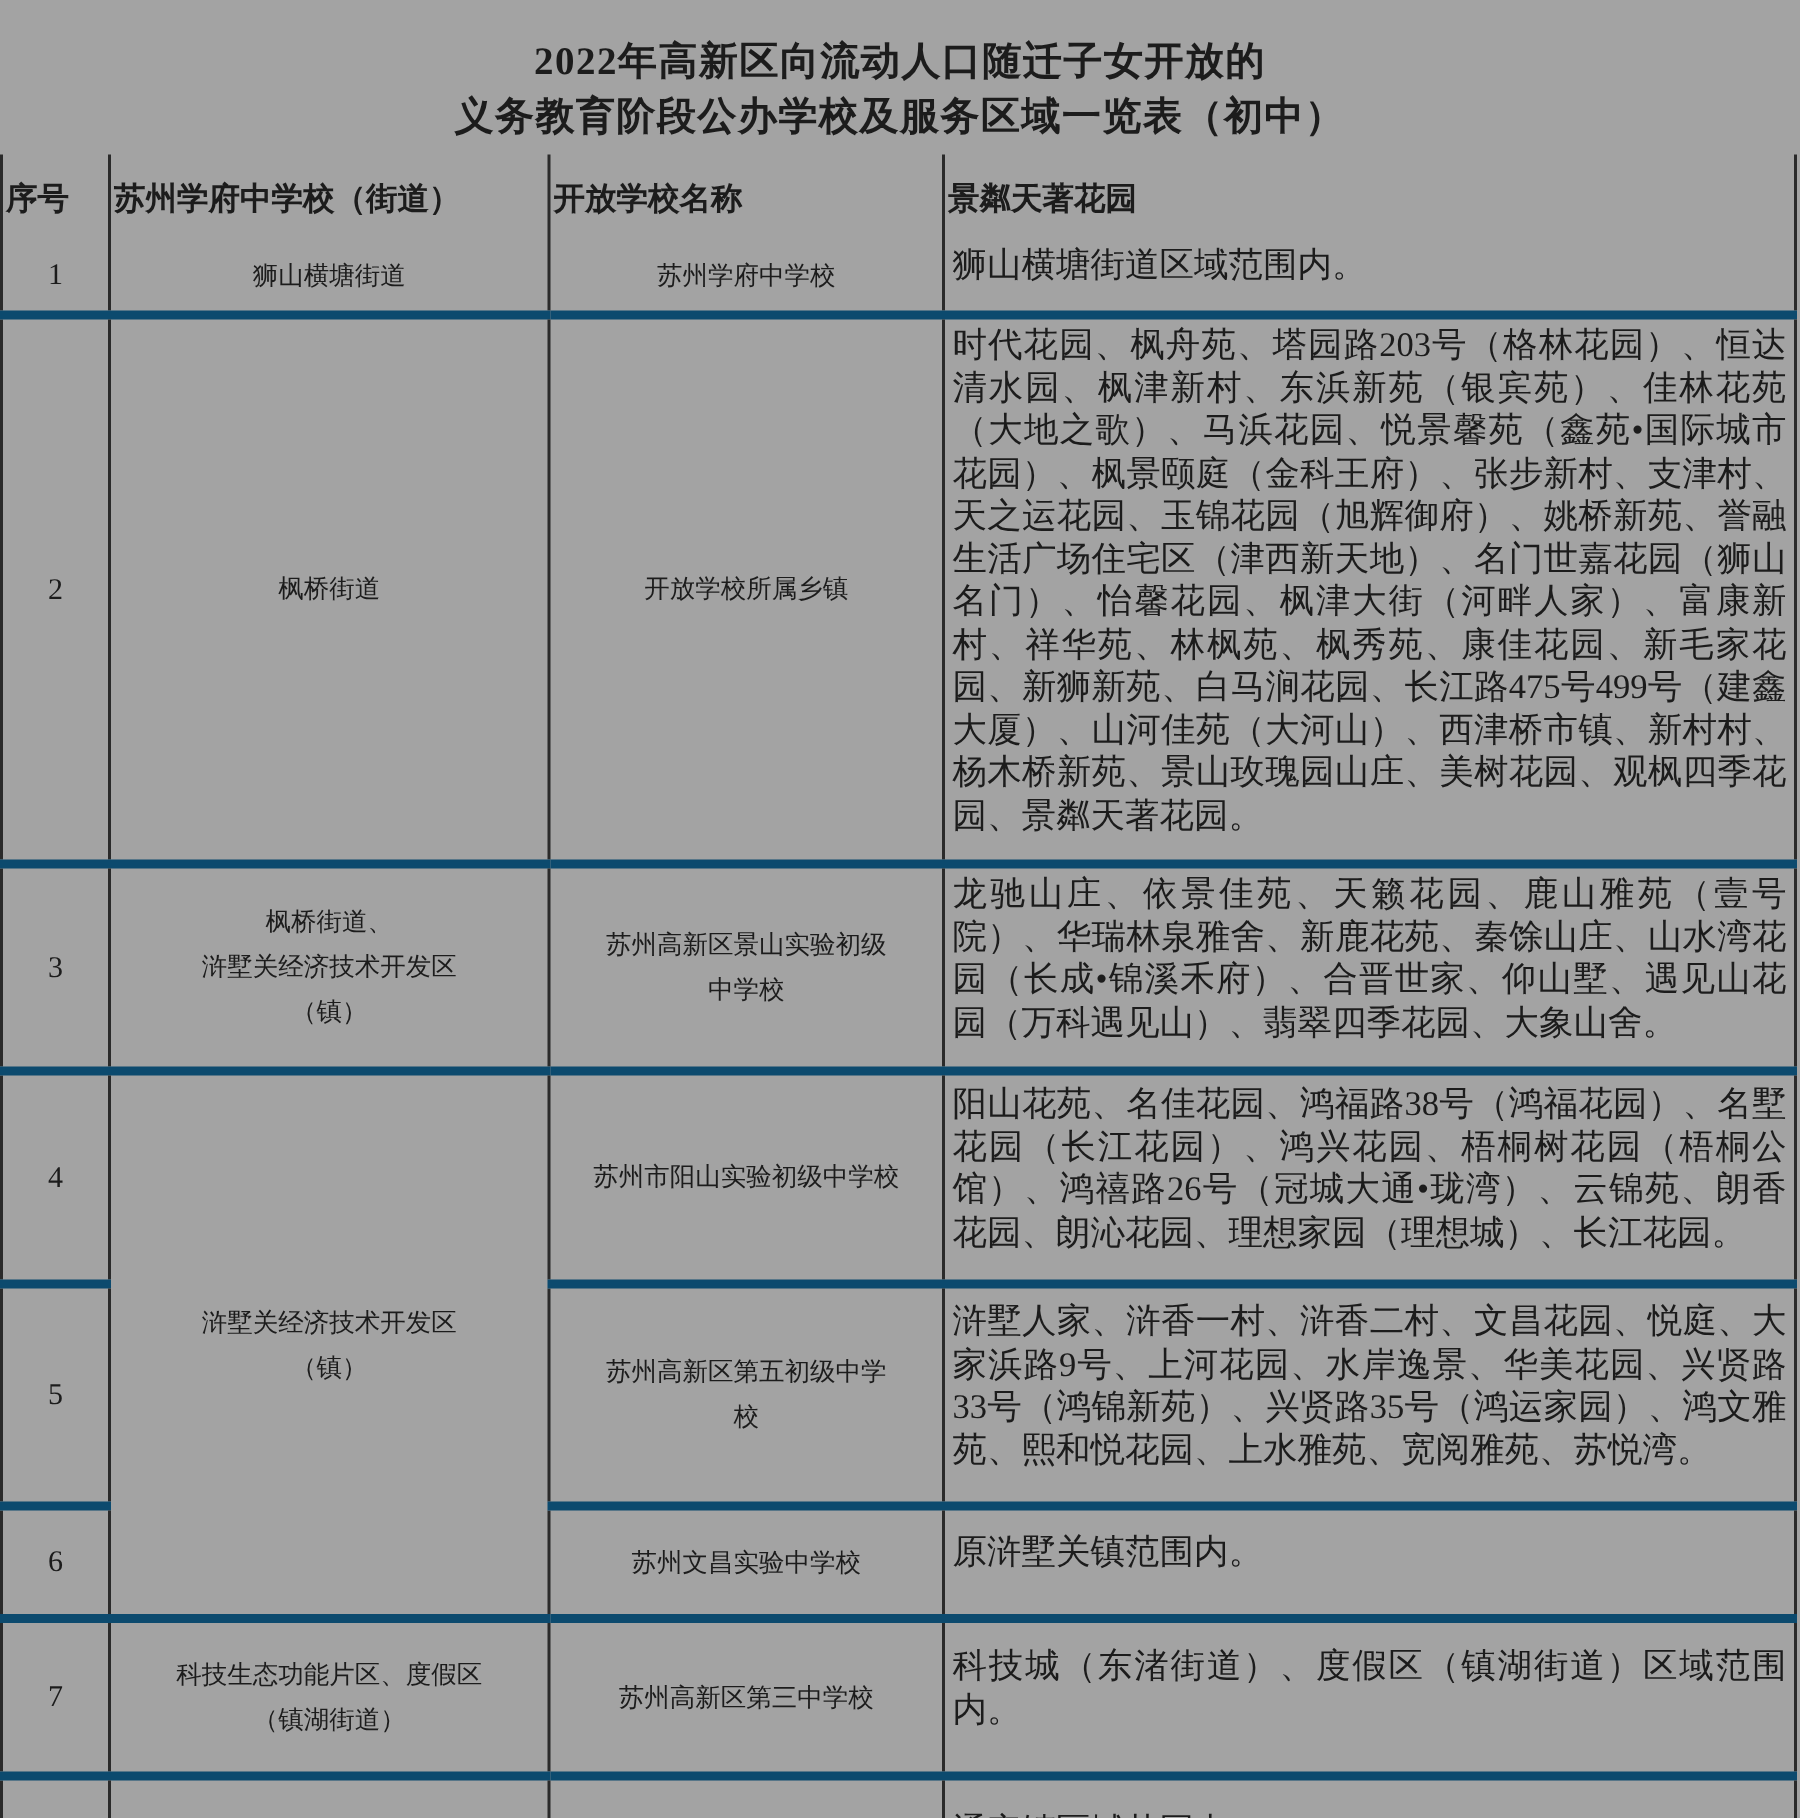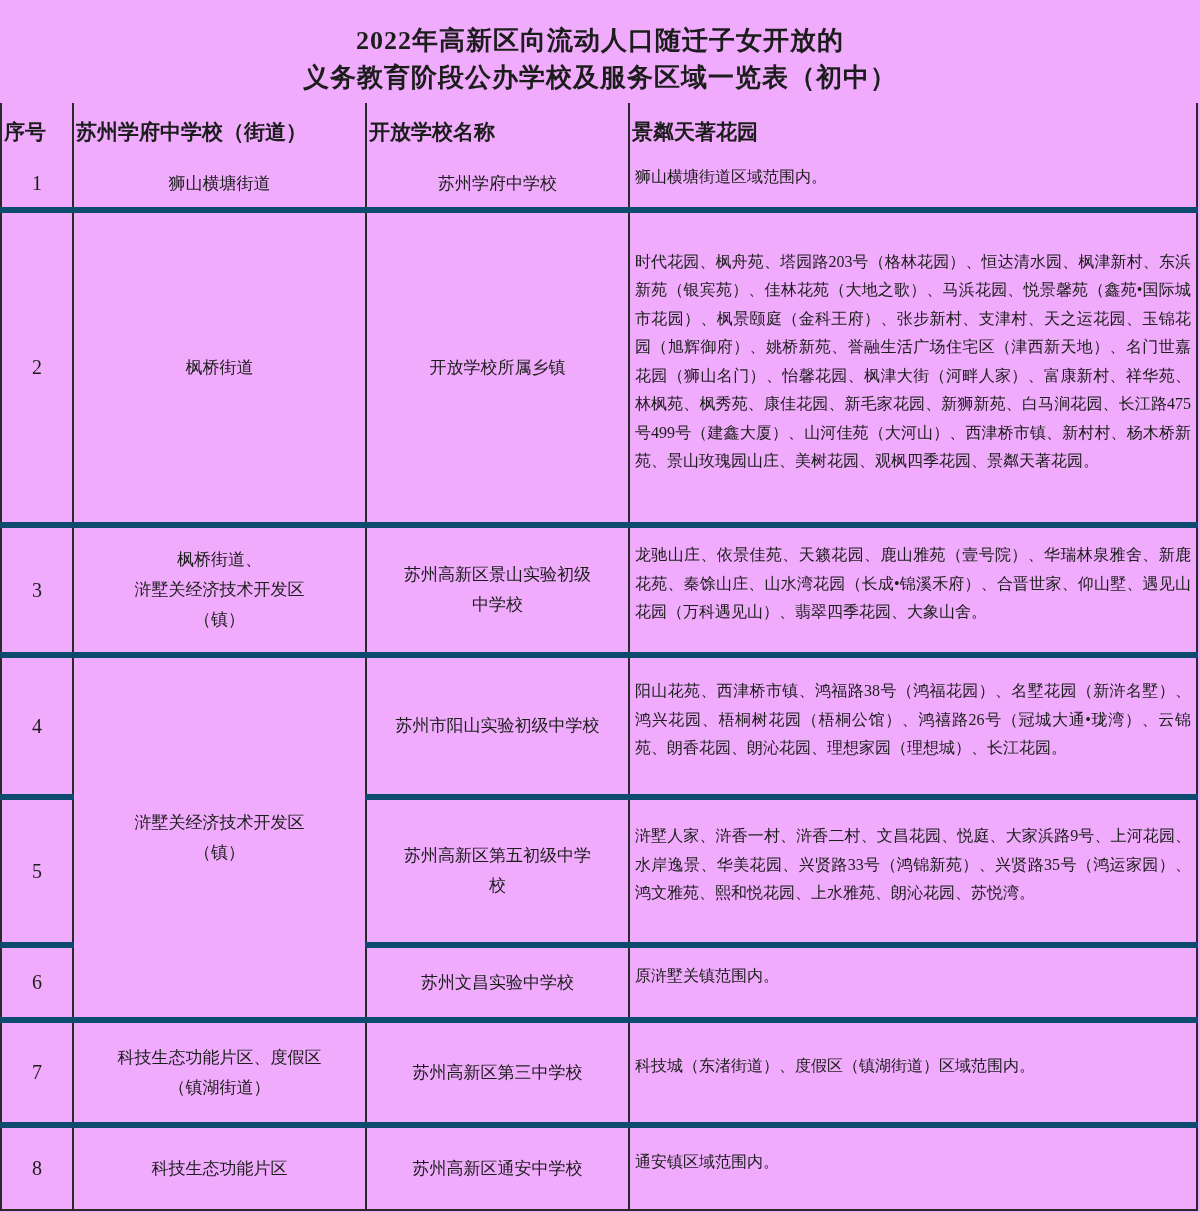--- a/index.html
+++ b/index.html
@@ -7,21 +7,21 @@
     padding: 0;
     background: #ffffff;
     width: 1200px;
     font-family: "Liberation Serif", "DejaVu Serif", serif;
     color: #1c1c1c;
   }
   .page {
     width: 1200px;
     height: 1212px;
     overflow: hidden;
-    background: #f0abfc;
+    background: #a3a3a3;
   }
   .title {
     padding-top: 22px;
     text-align: center;
     font-weight: bold;
     font-size: 26px;
     line-height: 37px;
     letter-spacing: 1px;
   }
   table.school-table {
@@ -54,21 +54,21 @@
     font-family: "Liberation Serif", "DejaVu Serif", serif;
   }
   td.township, td.school {
     font-size: 17px;
     text-align: center;
     line-height: 30px;
     white-space: pre-line;
     padding: 2px 4px;
   }
   td.area {
-    font-size: 16px;
+    font-size: 23px;
     text-align: justify;
     text-justify: inter-character;
     line-height: 28.5px;
     padding: 3px 5px 15px 5px;
   }
   tr.hdr { height: 57px; }
   tr.r1 { height: 50px; }
   tr.r2 { height: 315px; }
   tr.r3 { height: 130px; }
   tr.r4 { height: 142px; }
@@ -122,27 +122,27 @@
 （镇）</td>
         <td class="school">苏州高新区景山实验初级
 中学校</td>
         <td class="area">龙驰山庄、依景佳苑、天籁花园、鹿山雅苑（壹号院）、华瑞林泉雅舍、新鹿花苑、秦馀山庄、山水湾花园（长成•锦溪禾府）、合晋世家、仰山墅、遇见山花园（万科遇见山）、翡翠四季花园、大象山舍。</td>
       </tr>
       <tr class="r4">
         <td class="num">4</td>
         <td class="township" rowspan="3">浒墅关经济技术开发区
 （镇）</td>
         <td class="school">苏州市阳山实验初级中学校</td>
-        <td class="area">阳山花苑、西津桥市镇、鸿福路38号（鸿福花园）、名墅花园（新浒名墅）、鸿兴花园、梧桐树花园（梧桐公馆）、鸿禧路26号（冠城大通•珑湾）、云锦苑、朗香花园、朗沁花园、理想家园（理想城）、长江花园。</td>
+        <td class="area">阳山花苑、名佳花园、鸿福路38号（鸿福花园）、名墅花园（长江花园）、鸿兴花园、梧桐树花园（梧桐公馆）、鸿禧路26号（冠城大通•珑湾）、云锦苑、朗香花园、朗沁花园、理想家园（理想城）、长江花园。</td>
       </tr>
       <tr class="r5">
         <td class="num">5</td>
         <td class="school">苏州高新区第五初级中学
 校</td>
-        <td class="area">浒墅人家、浒香一村、浒香二村、文昌花园、悦庭、大家浜路9号、上河花园、水岸逸景、华美花园、兴贤路33号（鸿锦新苑）、兴贤路35号（鸿运家园）、鸿文雅苑、熙和悦花园、上水雅苑、朗沁花园、苏悦湾。</td>
+        <td class="area">浒墅人家、浒香一村、浒香二村、文昌花园、悦庭、大家浜路9号、上河花园、水岸逸景、华美花园、兴贤路33号（鸿锦新苑）、兴贤路35号（鸿运家园）、鸿文雅苑、熙和悦花园、上水雅苑、宽阅雅苑、苏悦湾。</td>
       </tr>
       <tr class="r6">
         <td class="num">6</td>
         <td class="school">苏州文昌实验中学校</td>
         <td class="area">原浒墅关镇范围内。</td>
       </tr>
       <tr class="r7">
         <td class="num">7</td>
         <td class="township">科技生态功能片区、度假区
 （镇湖街道）</td>

